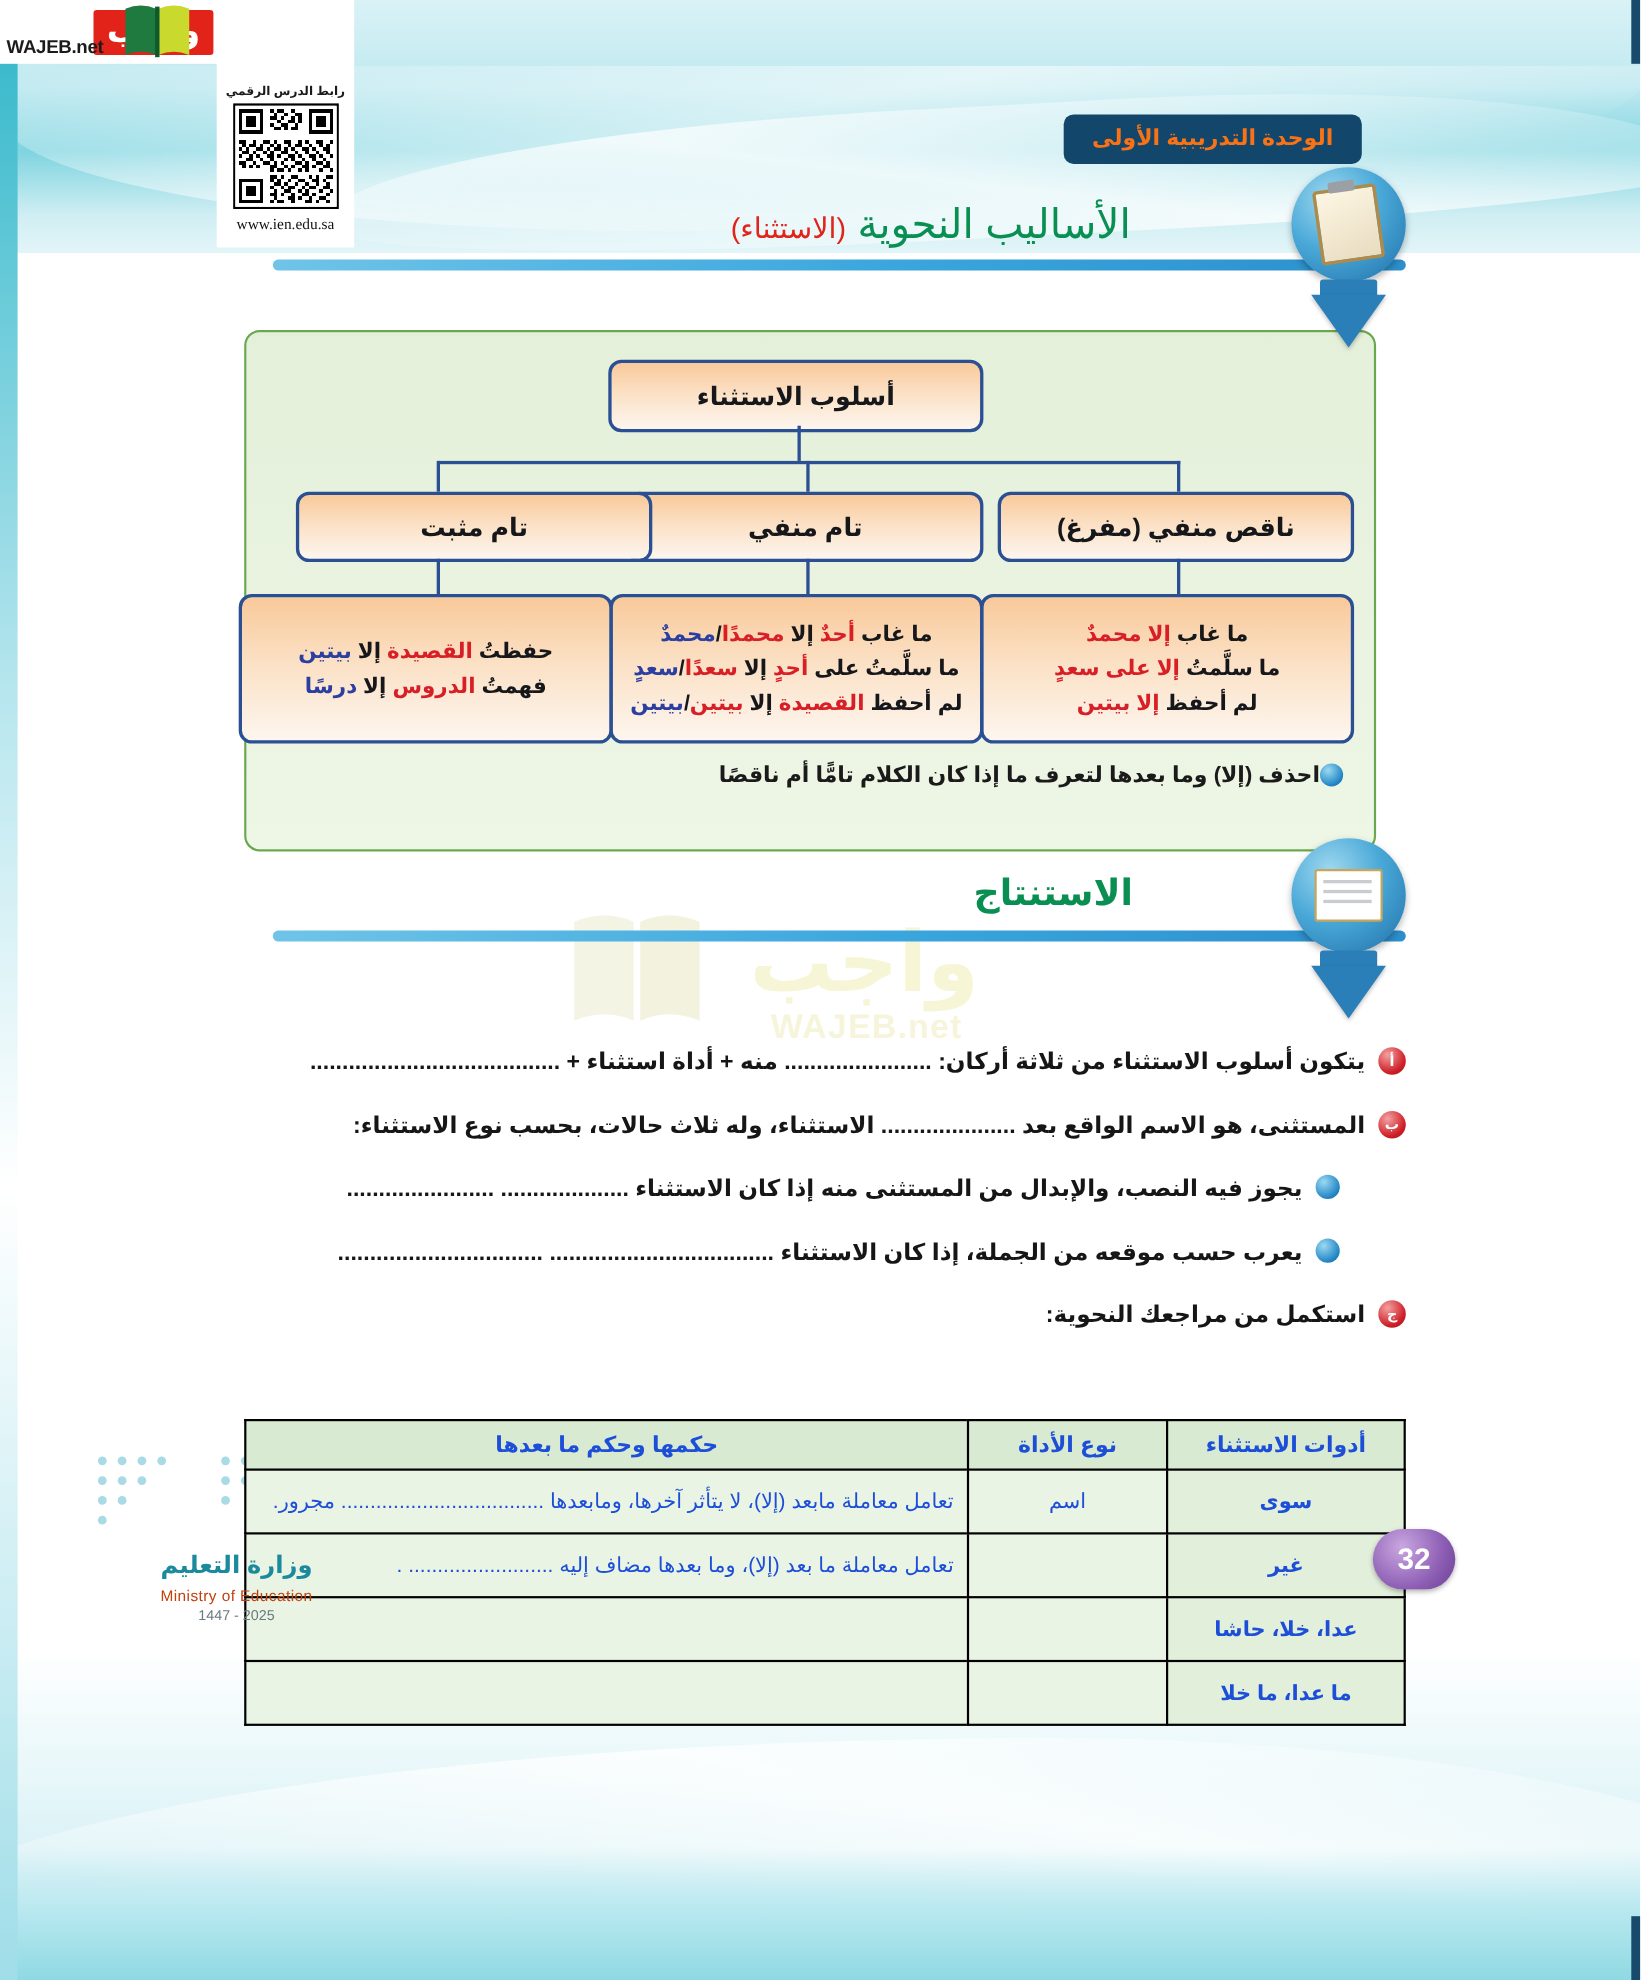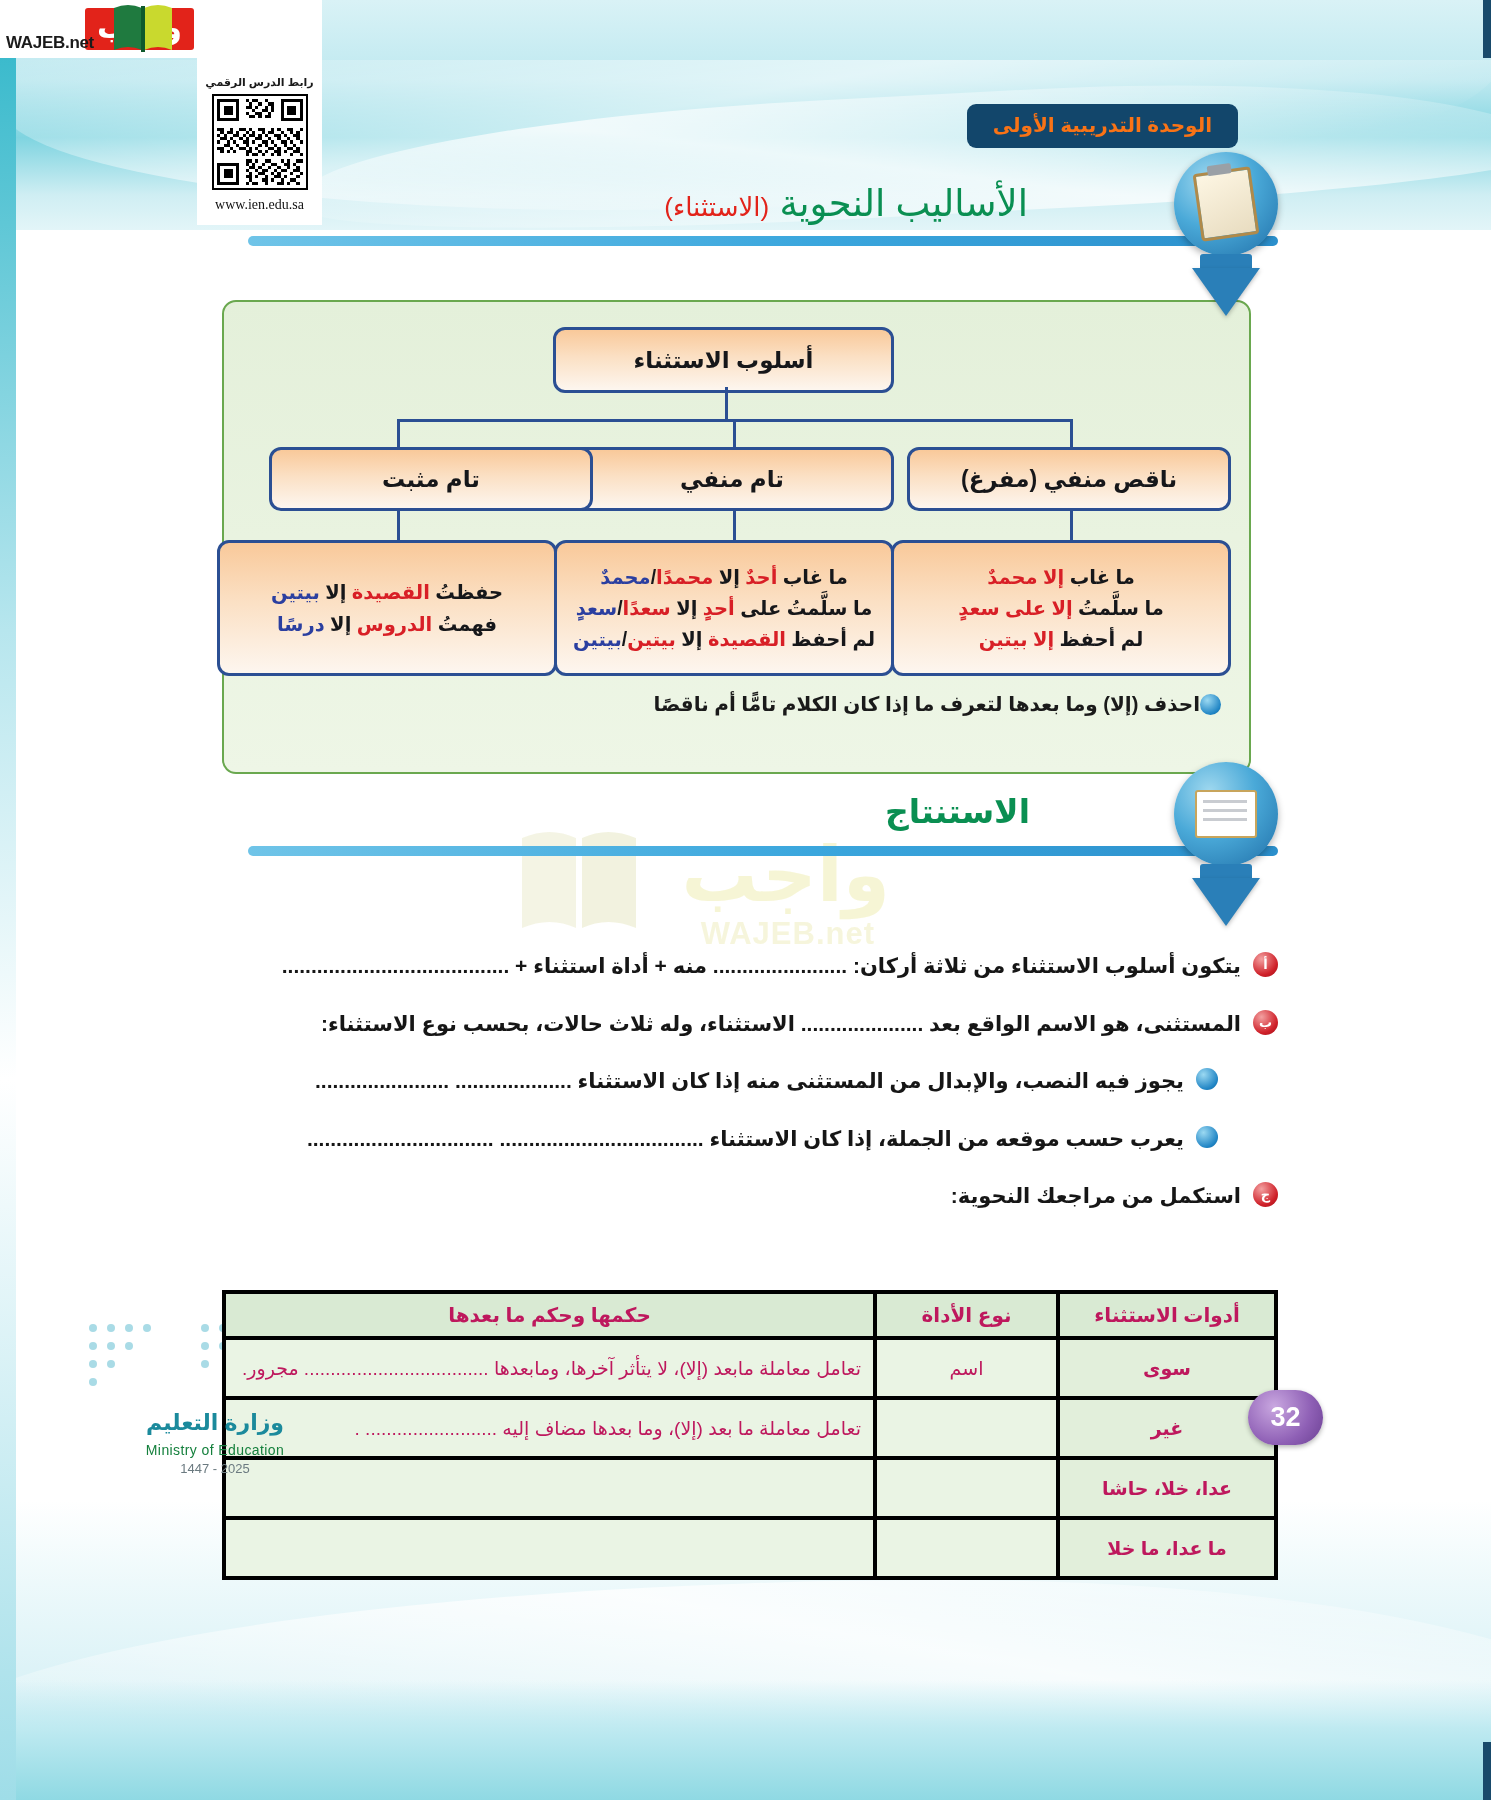--- a/index.html
+++ b/index.html
@@ -208,35 +208,35 @@
   .bullet-dot{
     flex:0 0 auto;width:22px;height:22px;border-radius:50%;margin-top:3px;
     background:radial-gradient(circle at 34% 30%,#9bd9f2,#1f84c4 70%,#15608f);
   }
   .stmt-txt{font-size:21px;font-weight:bold;color:#161616;line-height:1.5;}
   .sub-stmt{margin-right:60px;}
 
   
   .tbl-wrap{position:absolute;right:222px;left:222px;top:1290px;z-index:6;}
   table{border-collapse:collapse;width:100%;}
-  th,td{border:4px solid #000000;padding:9px 12px;font-size:19px;color:#be185d;}
+  th,td{border:2px solid #000000;padding:9px 12px;font-size:19px;color:#1d4ed8;}
   thead th{
     background:#d9ead3;font-weight:bold;text-align:center;font-size:20px;
   }
   tbody td{background:#eaf4e4;height:38px;}
   td.c-tool{width:190px;text-align:center;font-weight:bold;background:#e2efdb;}
   td.c-type{width:155px;text-align:center;background:#eaf4e4;}
   td.c-rule{text-align:right;}
 
   
   .moe{
     position:absolute;left:80px;top:1410px;width:270px;z-index:6;text-align:center;
   }
   .moe-ar{font-size:22px;font-weight:bold;color:#1b8a9c;letter-spacing:4px;}
-  .moe-en{font-size:14px;color:#15803d;margin-top:6px;letter-spacing:.4px;}
+  .moe-en{font-size:14px;color:#c2410c;margin-top:6px;letter-spacing:.4px;}
   .moe-yr{font-size:13px;color:#6b7a80;margin-top:3px;}
   .dots-deco{position:absolute;left:85px;top:1320px;width:180px;height:80px;z-index:5;}
   .page-num{
     position:absolute;left:1248px;top:1390px;width:75px;height:55px;border-radius:28px;
     background:radial-gradient(circle at 35% 30%,#c9a7e0,#8e5fb5 60%,#6a3f92);
     color:#fff;font-size:27px;font-weight:bold;display:flex;align-items:center;justify-content:center;
     box-shadow:0 2px 5px rgba(0,0,0,.3);z-index:7;
   }
 </style>
 </head>

